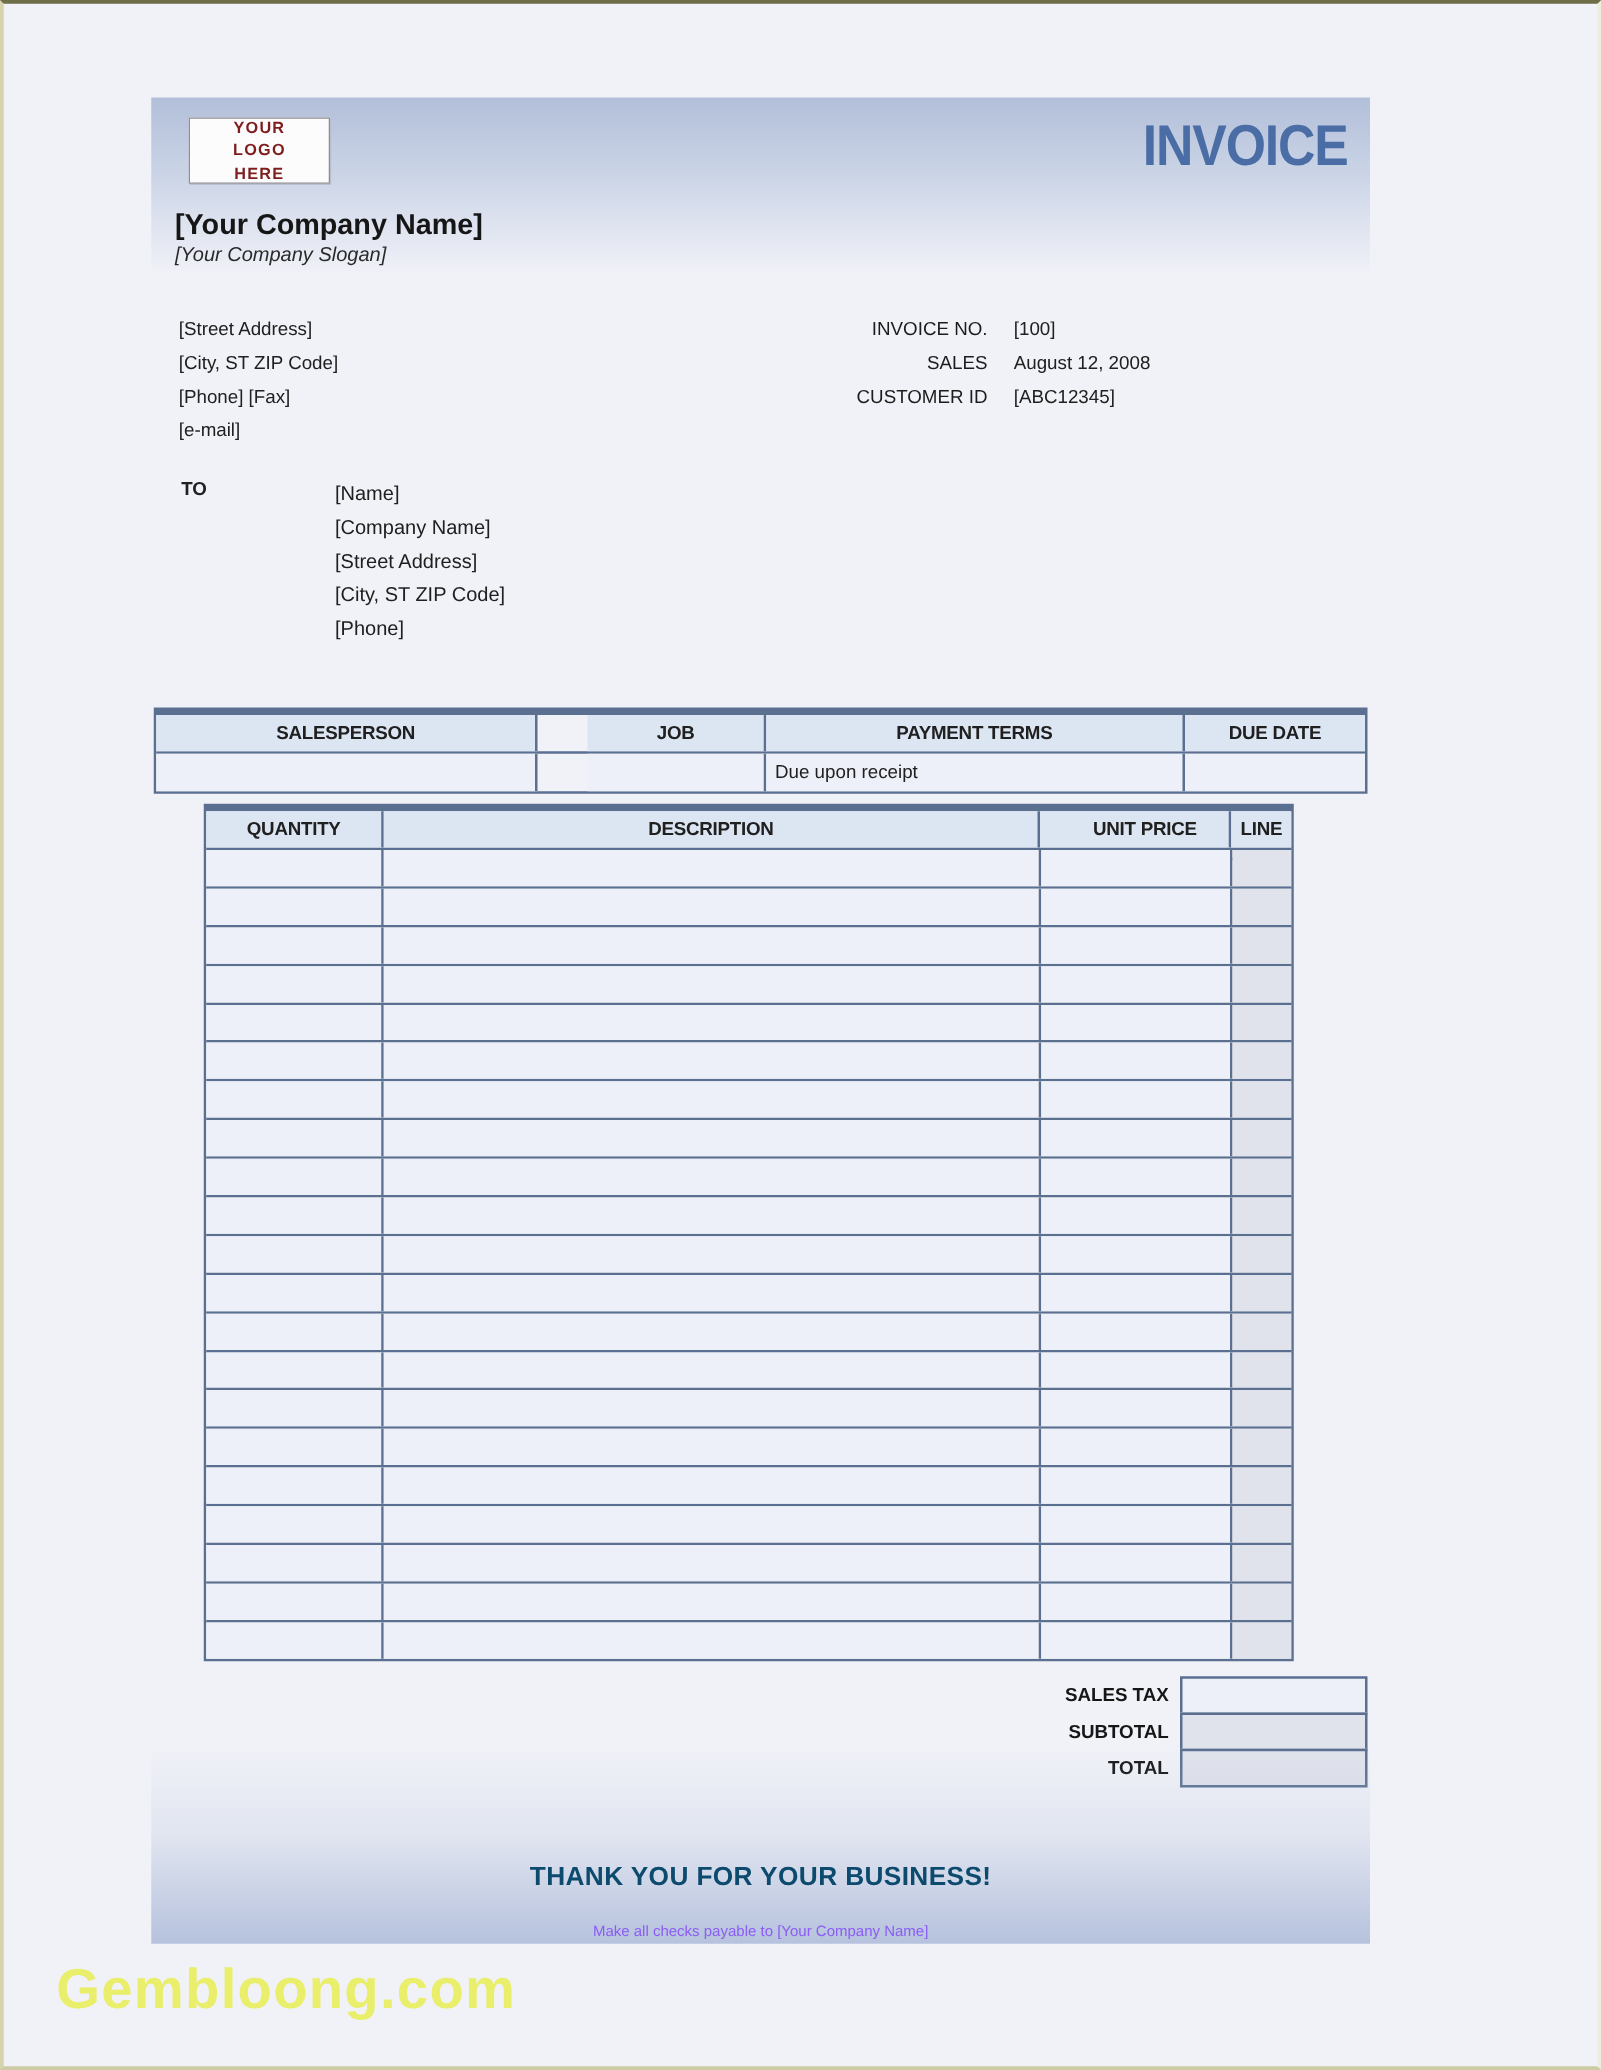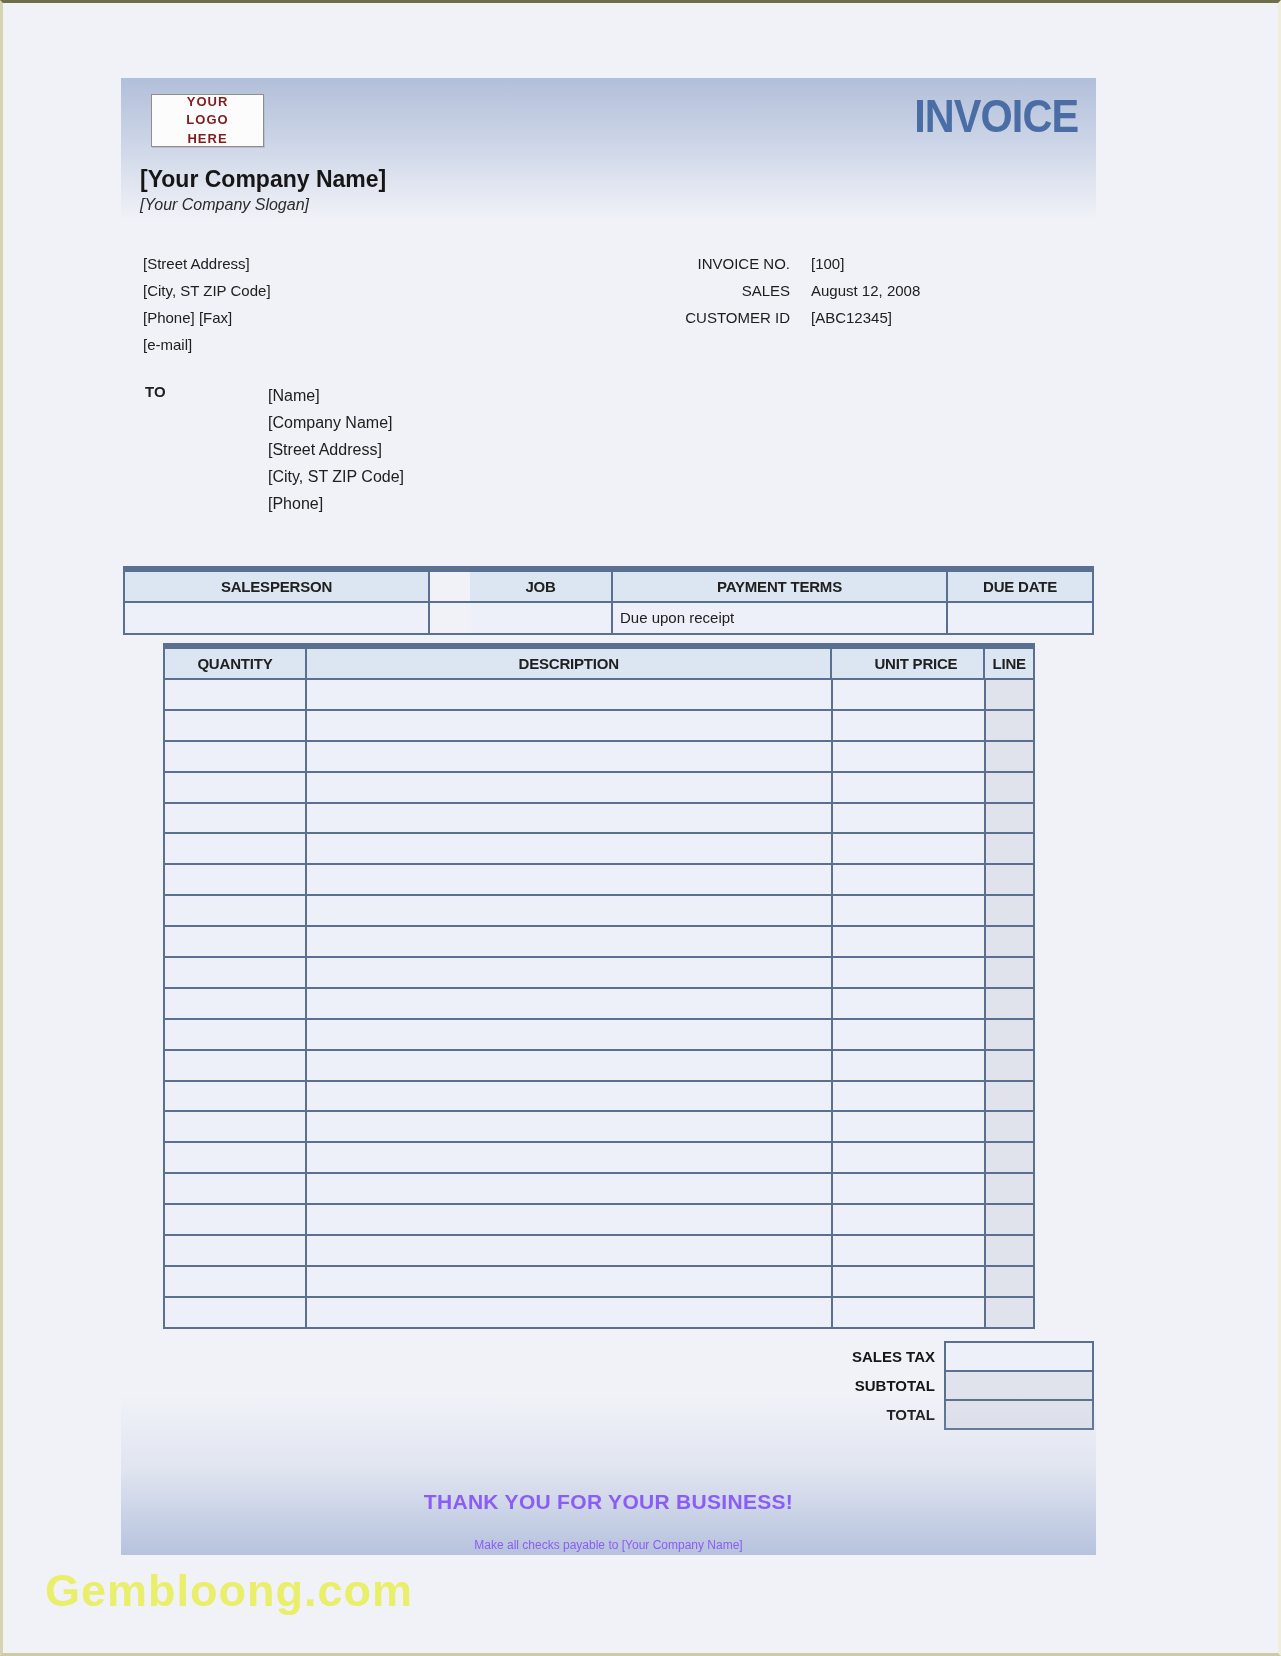--- a/index.html
+++ b/index.html
@@ -94,21 +94,21 @@
   .box0, .box2 { background: var(--linetotal-bg, #e1e3ec); }
   .box1 { background: var(--row-bg, #edf0f8); }
 
   
   .footer-band {
     position: absolute; left: 118px; top: 1392px; width: 975px; height: 160px;
     background: linear-gradient(to bottom, rgba(178,191,217,0) 0%, rgba(178,191,217,0.25) 45%, var(--band-bottom, #b6c2dd) 100%);
     pointer-events: none;
   }
   .footer-line1 { position: absolute; left: 120px; top: 1535px; width: 971px; text-align: center; font-size: 12px; color:#8b5cf6; }
-  .footer-line2 { position: absolute; left: 120px; top: 1487px; width: 971px; text-align: center; font-size: 21px; font-weight: bold; letter-spacing: 0.3px; color:#8b5cf6; }
+  .footer-line2 { position: absolute; left: 120px; top: 1487px; width: 971px; text-align: center; font-size: 21px; font-weight: bold; letter-spacing: 0.3px; color:#0c4a6e; }
 
   .watermark {
     position: absolute; left: 42px; top: 1562px;
     font-size: 45px; font-weight: bold; letter-spacing: 1px;
     color: var(--watermark-color, #e9ee64);
     opacity: 0.95;
   }
 </style>
 </head>
 <body>

